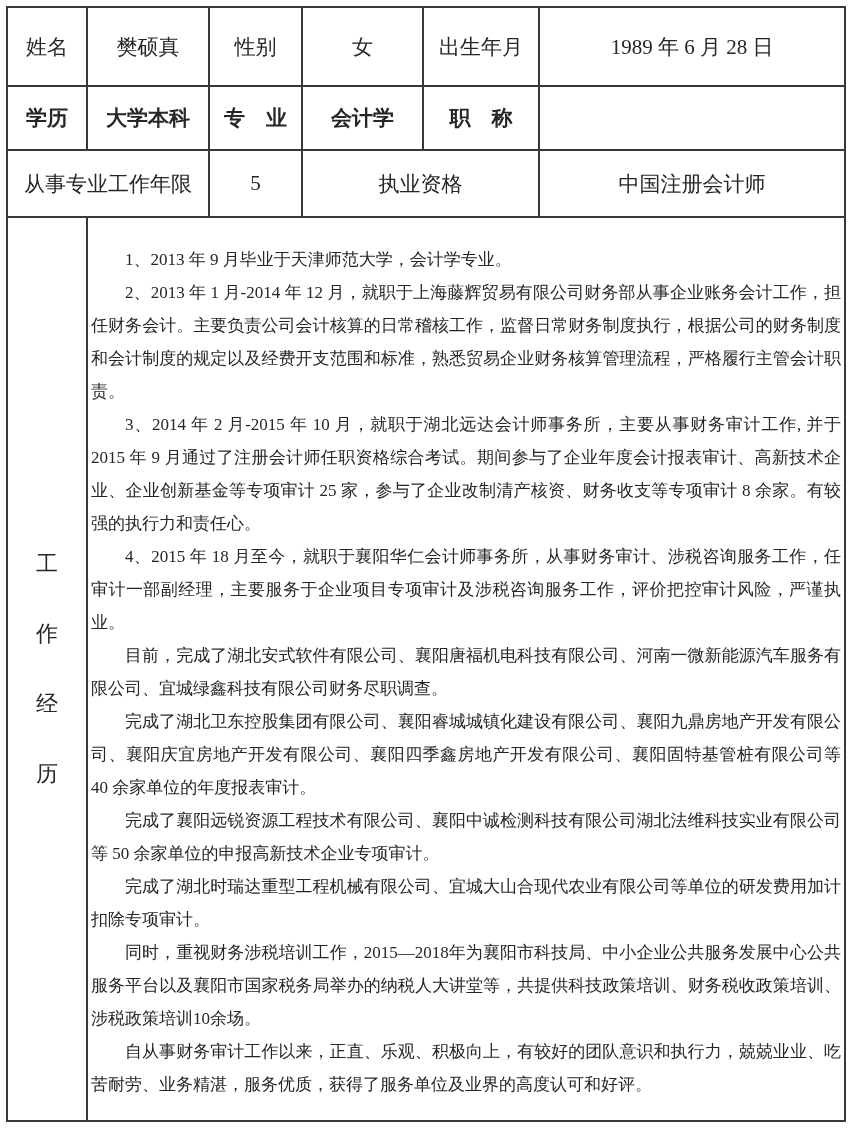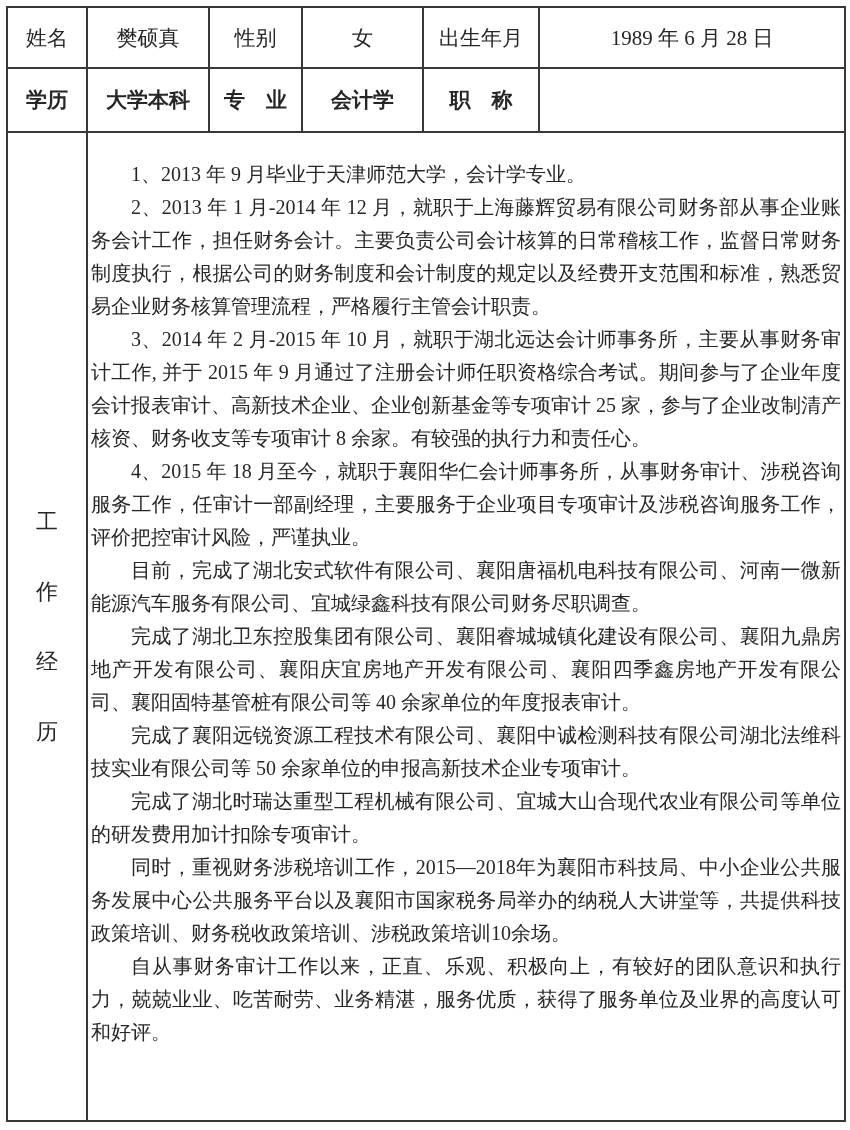--- a/index.html
+++ b/index.html
@@ -25,21 +25,21 @@
     width:838px;height:1116px;
   }
   td{
     border:2px solid var(--border);
     text-align:center;
     vertical-align:middle;
     font-size:21px;
     padding:0 2px;
     overflow:hidden;
   }
-  tr.r1 td{height:61px;margin-top:28px;}
+  tr.r1 td{height:79px;margin-top:28px;}
   tr.r2 td{height:64px;font-weight:bold;}
   tr.r3 td{height:67px;}
   td.vlabel{
     vertical-align:middle;
     padding:0;
   }
   .vlabel-inner{
     display:flex;
     flex-direction:column;
     align-items:center;
@@ -51,21 +51,21 @@
     font-size:22px;
     line-height:1;
   }
   td.content{
     text-align:left;
     vertical-align:top;
     padding:25px 3px 6px 3px;
   }
   td.content p{
     margin:0;
-    font-size:20px;
+    font-size:17px;
     line-height:33px;
     text-align:justify;
     text-justify:inter-ideograph;
     text-indent:2em;
   }
 </style>
 </head>
 <body>
 
 <div class="page">
@@ -88,20 +88,26 @@
         <td>1989 年 6 月 28 日</td>
       </tr>
       <tr class="r2">
         <td>学历</td>
         <td>大学本科</td>
         <td>专　业</td>
         <td>会计学</td>
         <td>职　称</td>
         <td></td>
       </tr>
+      <tr class="r3">
+        <td colspan="2">从事专业工作年限</td>
+        <td>5</td>
+        <td colspan="2">执业资格</td>
+        <td>中国注册会计师</td>
+      </tr>
       <tr class="r4">
         <td class="vlabel">
           <div class="vlabel-inner">
             <span class="vchar">工</span>
             <span class="vchar">作</span>
             <span class="vchar">经</span>
             <span class="vchar">历</span>
           </div>
         </td>
         <td class="content" colspan="5">

